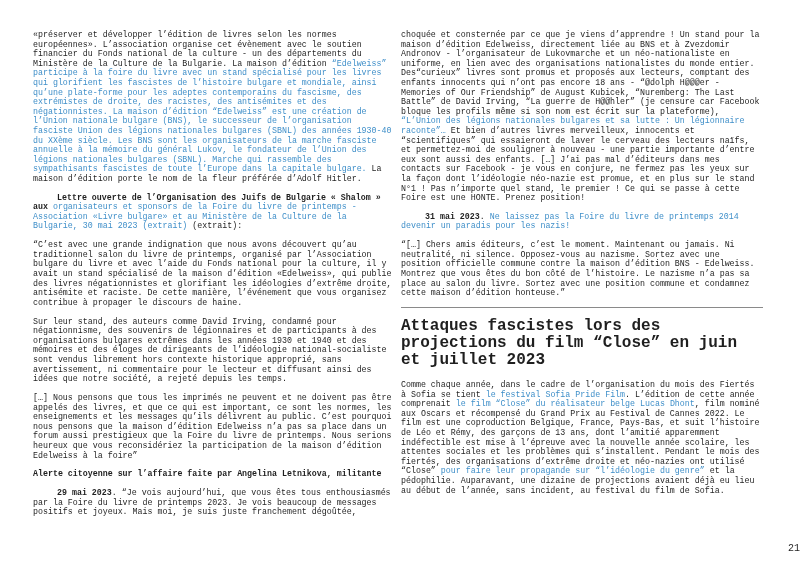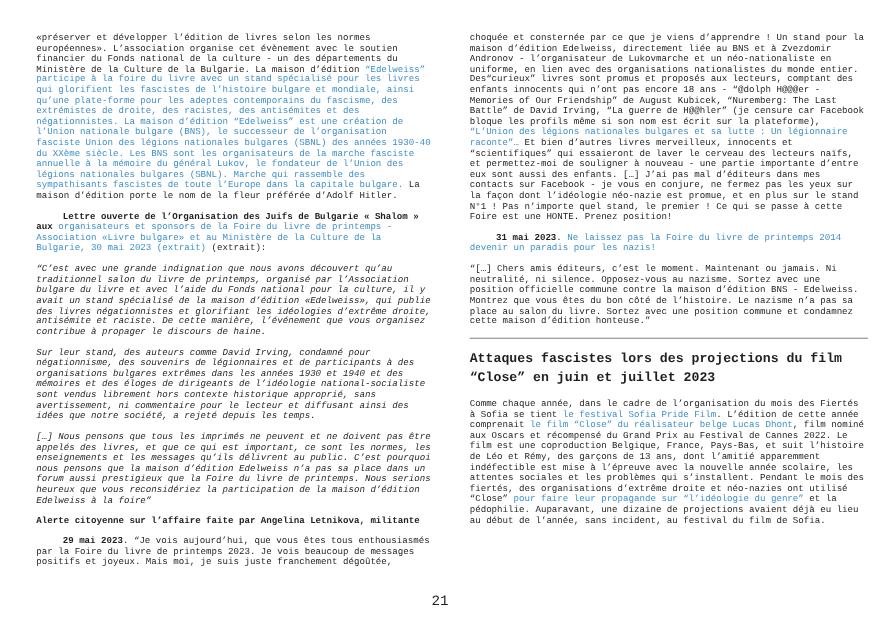--- a/index.html
+++ b/index.html
@@ -2,36 +2,36 @@
 <html><head>
 <meta charset="utf-8">
 <style>
   html,body{margin:0;padding:0;background:#ffffff;}
   body{width:800px;height:565px;overflow:hidden;}
   .page{
     position:relative;width:800px;height:565px;background:#ffffff;
     font-family:"Liberation Mono","DejaVu Sans Mono",monospace;
     color:#1f1f1f;
   }
-  .columns{display:flex;gap:32px;padding:30px 28px 0 33px;}
+  .columns{display:flex;gap:6px;padding:30px 28px 0 33px;}
   .col{width:362px;flex:0 0 362px;font-size:8.3px;line-height:9.6px;text-align:left;}
   .para{margin:0 0 9.2px 0;}
-  .italic{font-style:italic;}
+  .italic{}
   .bold{font-weight:bold;}
   .seg.normal{color:#1f1f1f;}
   .seg.bold{font-weight:bold;padding-left:24px;}
   .seg.link{color:#3f8fc9;}
   .seg.bold-link{font-weight:normal;color:#3f8fc9;}
   .section-rule{border:none;border-top:1px solid #8a8a8a;margin:1px 0 10px 0;}
   .section-heading{
-    font-size:12px;line-height:17px;font-weight:bold;margin:0 0 11px 0;color:#1f1f1f;
+    font-size:16px;line-height:17px;font-weight:bold;margin:0 0 11px 0;color:#1f1f1f;
   }
   .page-number{
-    position:absolute;left:0;right:0;bottom:11px;text-align:center;
-    font-size:13px;color:#1f1f1f;
+    position:absolute;left:0;right:0;bottom:11px;text-align:right;
+    font-size:10px;color:#1f1f1f;
   }
 </style>
 </head>
 <body>
 
 <div class="page">
   <div class="columns">
 
     <div class="col">
       <p class="para"><span class="seg normal">«préserver et développer l’édition de livres selon les normes européennes». L’association organise cet évènement avec le soutien financier du Fonds national de la culture - un des départements du Ministère de la Culture de la Bulgarie. La maison d’édition </span><span class="seg link">“Edelweiss” participe à la foire du livre avec un stand spécialisé pour les livres qui glorifient les fascistes de l’histoire bulgare et mondiale, ainsi qu’une plate-forme pour les adeptes contemporains du fascisme, des extrémistes de droite, des racistes, des antisémites et des négationnistes. La maison d’édition “Edelweiss” est une création de l’Union nationale bulgare (BNS), le successeur de l’organisation fasciste Union des légions nationales bulgares (SBNL) des années 1930-40 du XXème siècle. Les BNS sont les organisateurs de la marche fasciste annuelle à la mémoire du général Lukov, le fondateur de l’Union des légions nationales bulgares (SBNL). Marche qui rassemble des sympathisants fascistes de toute l’Europe dans la capitale bulgare.</span><span class="seg normal"> La maison d’édition porte le nom de la fleur préférée d’Adolf Hitler.</span></p>

